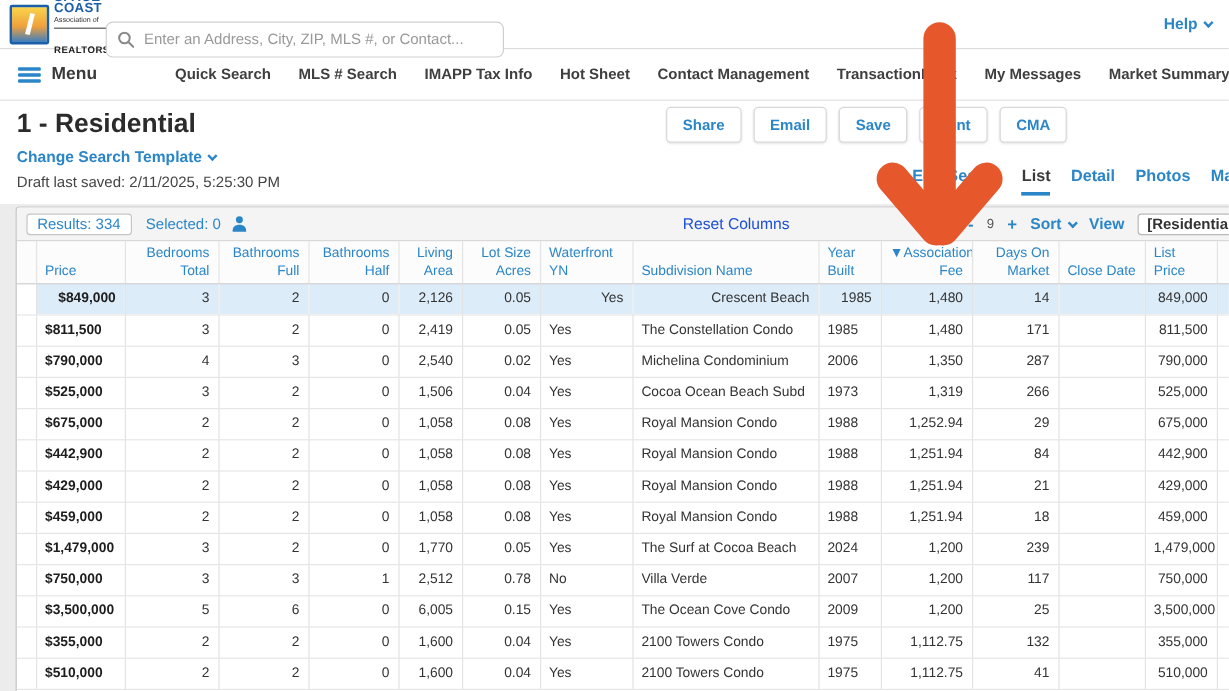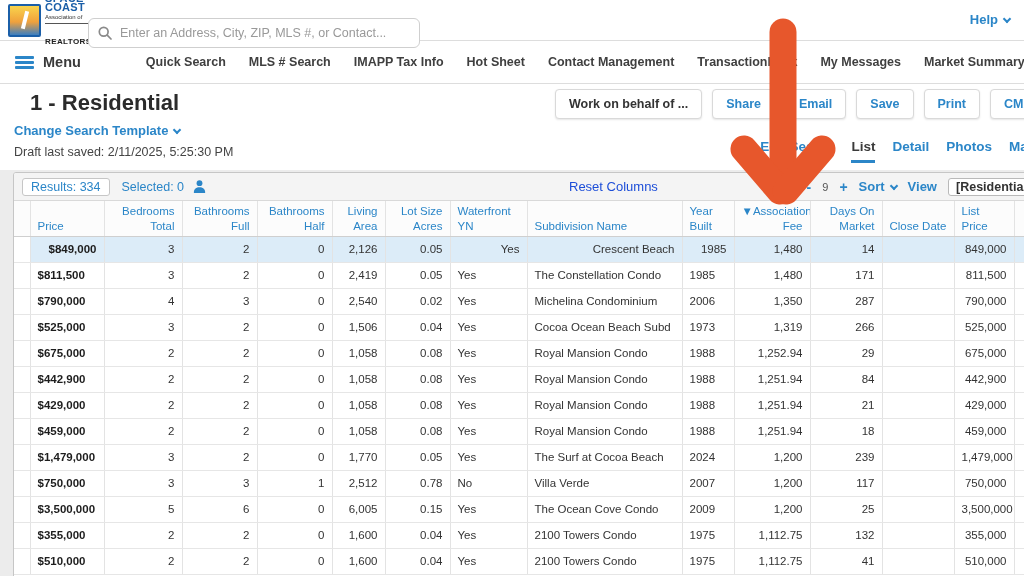--- a/index.html
+++ b/index.html
@@ -36,21 +36,21 @@
   .menu-btn { display:flex; align-items:center; gap:9px; padding:0 22px 0 15px; cursor:pointer; height:100%; }
   .hamburger { width:19px; height:13px; display:flex; flex-direction:column; justify-content:space-between; }
   .hamburger i { height:3px; background:#2b86c8; border-radius:1px; }
   .menu-label { font-weight:bold; font-size:14.5px; color:#3a3a3a; }
   .menu-sep { width:1px; height:44px; background:#ddd; }
   .nav-items { display:flex; align-items:center; gap:23px; margin-left:19px; }
   .nav-item { font-size:12.5px; font-weight:bold; color:#3f3f3f; cursor:pointer; white-space:nowrap; }
 
   
   .pagehead { position:relative; height:85px; background:#fff; }
-  .page-title { position:absolute; left:14px; top:6px; font-size:22px; font-weight:bold; color:#2b2b2b;margin-left:16px; }
+  .page-title { position:absolute; left:14px; top:6px; font-size:22px; font-weight:bold; color:#2b2b2b; }
   .change-template { position:absolute; left:14px; top:39px; color:#2b86c8; font-size:13px;
     font-weight:bold; cursor:pointer; }
   .draft { position:absolute; left:14px; top:61px; color:#444; font-size:12.5px; }
   .actions { position:absolute; left:555px; top:5px; display:flex; gap:10px; }
   .btn { background:#fff; border:1px solid #d9d9d9; border-radius:4px; height:30px; padding:0 13px;
     font-family:"Liberation Sans",sans-serif; font-size:12.5px; font-weight:bold; color:#2b86c8;
     box-shadow:0 1px 2px rgba(0,0,0,.10); cursor:pointer; white-space:nowrap; }
   .btn.btn-dark { color:#333; }
   .tabs { position:absolute; right:-12px; top:55px; display:flex; gap:17px; }
   .tab { font-size:13.5px; font-weight:bold; color:#2b86c8; cursor:pointer; padding-bottom:6px; white-space:nowrap; }
@@ -160,21 +160,20 @@
     </div>
 </nav>
 
 <section class="pagehead">
   <h1 class="page-title">1 - Residential</h1>
   <span class="change-template">
     <span>Change Search Template</span><i class="chev"></i>
   </span>
   <div class="draft">Draft last saved: 2/11/2025, 5:25:30 PM</div>
   <div class="actions" id="actions">
-      <button class="btn btn-dark">Work on behalf of ...</button>
       <button class="btn">Share</button>
       <button class="btn">Email</button>
       <button class="btn">Save</button>
       <button class="btn">Print</button>
       <button class="btn">CMA</button>
     </div>
   <div class="tabs" id="tabs">
       <span class="tab">Edit Search</span>
       <span class="tab active">List</span>
       <span class="tab">Detail</span>

